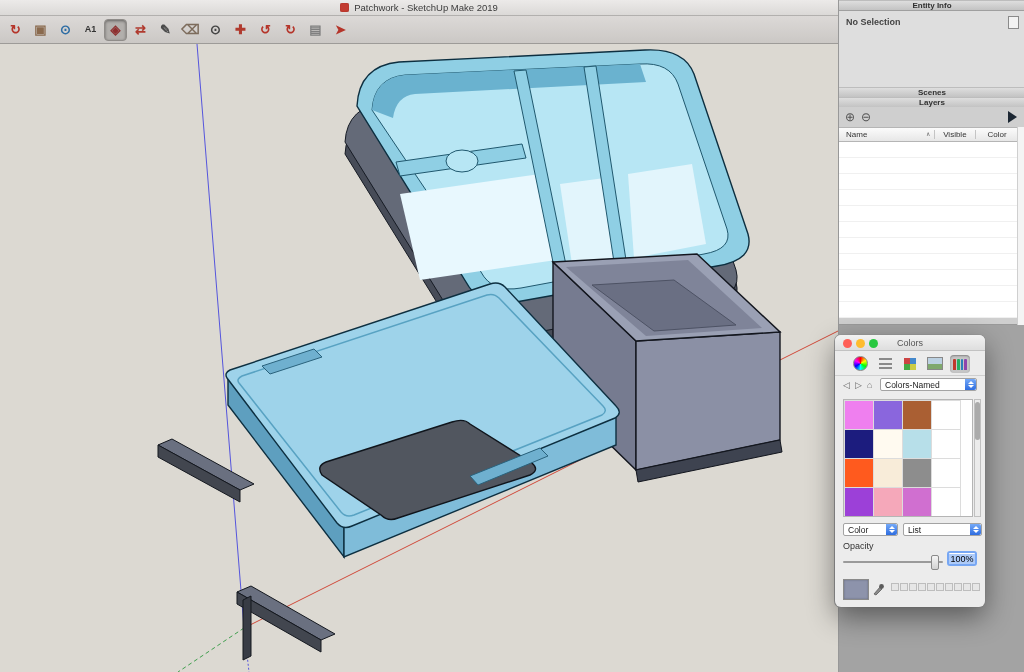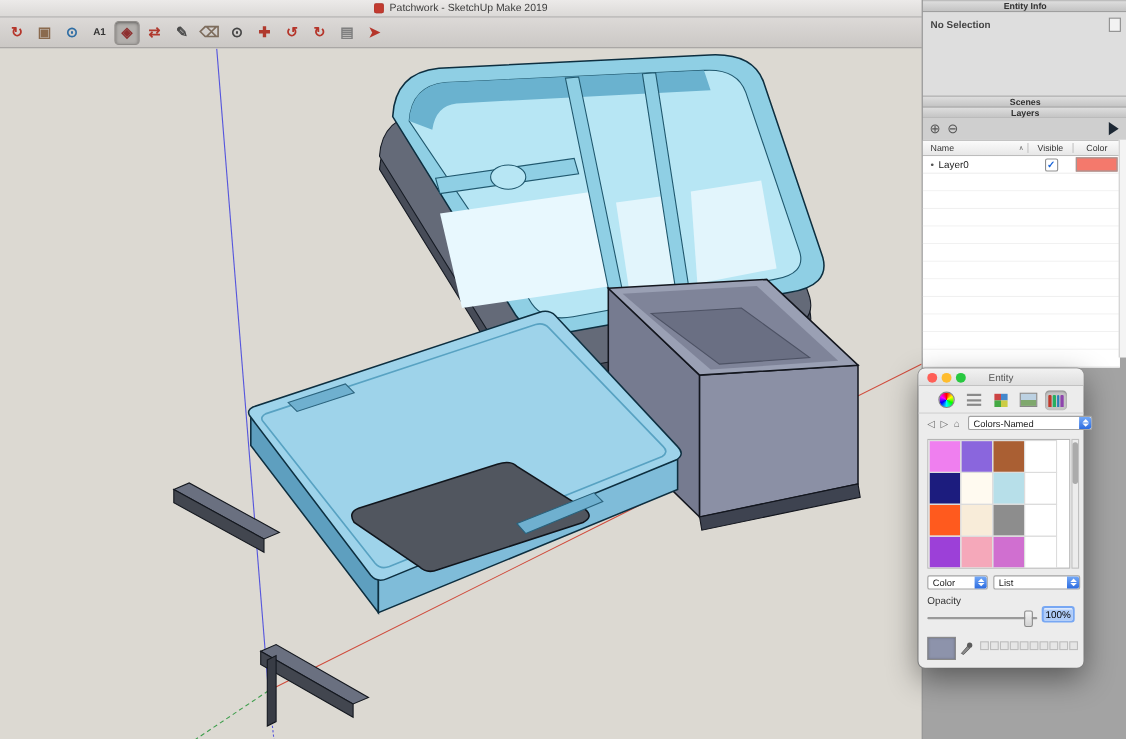--- a/index.html
+++ b/index.html
@@ -221,33 +221,20 @@
     </div>
     <div id="layers-table">
       <div id="layers-header-row">
         <span class="col-name">
           <span>Name</span>
           <span style="font-size:6px;color:#666;">∧</span>
         </span>
         <span class="col-visible">Visible</span>
         <span class="col-color">Color</span>
       </div>
-      <div class="layer-row">
-        <span class="col-name" style="border-right:none;">
-          <span>
-            <span style="color:#555;margin-right:4px;">•</span><span>Layer0</span>
-          </span>
-        </span>
-        <span class="col-visible" style="border-right:none;">
-          <span id="layer-check" style="display:inline-block;">✓</span>
-        </span>
-        <span class="col-color">
-          <span id="layer-color-swatch" style="display: block; background: rgb(244, 121, 108);"></span>
-        </span>
-      </div>
       <div>
           <div class="layer-empty-row"></div>
           <div class="layer-empty-row"></div>
           <div class="layer-empty-row"></div>
           <div class="layer-empty-row"></div>
           <div class="layer-empty-row"></div>
           <div class="layer-empty-row"></div>
           <div class="layer-empty-row"></div>
           <div class="layer-empty-row"></div>
           <div class="layer-empty-row"></div>
@@ -257,21 +244,21 @@
     </div>
     <div id="layers-scrollbar"></div>
   </div>
 </div>
 
 <div id="colors-window" class="abs">
   <div id="colors-titlebar">
     <span class="light" style="left:8px;background:#ff5f57;"></span>
     <span class="light" style="left:21px;background:#febc2e;"></span>
     <span class="light" style="left:34px;background:#28c840;"></span>
-    <span id="colors-title">Entity</span>
+    <span id="colors-title">Colors</span>
   </div>
 
   <div id="colors-toolbar">
     <span class="cbtn">
         <span class="color-wheel"></span>
       </span>
     <span class="cbtn">
         <span class="sliders-ic">
           <i></i>
           <i></i>
@@ -296,21 +283,21 @@
           <i style="background:#2980b9;"></i>
           <i style="background:#8e44ad;"></i>
         </span>
       </span>
   </div>
 
   <div id="colors-nav">
     <span class="nav-glyph" style="left:8px;">◁</span>
     <span class="nav-glyph" style="left:20px;">▷</span>
     <span class="nav-glyph" style="left:32px;">⌂</span>
-    <div class="dropdown" style="left:45px;top:1px;width:113px;">
+    <div class="dropdown" style="left:45px;top:1px;width:97px;">
       <span>Colors-Named</span>
       <span class="stepper">
           <b class="up"></b>
           <b class="down"></b>
         </span>
     </div>
   </div>
 
   <div id="swatch-grid-wrap">
     <div id="swatch-grid">

